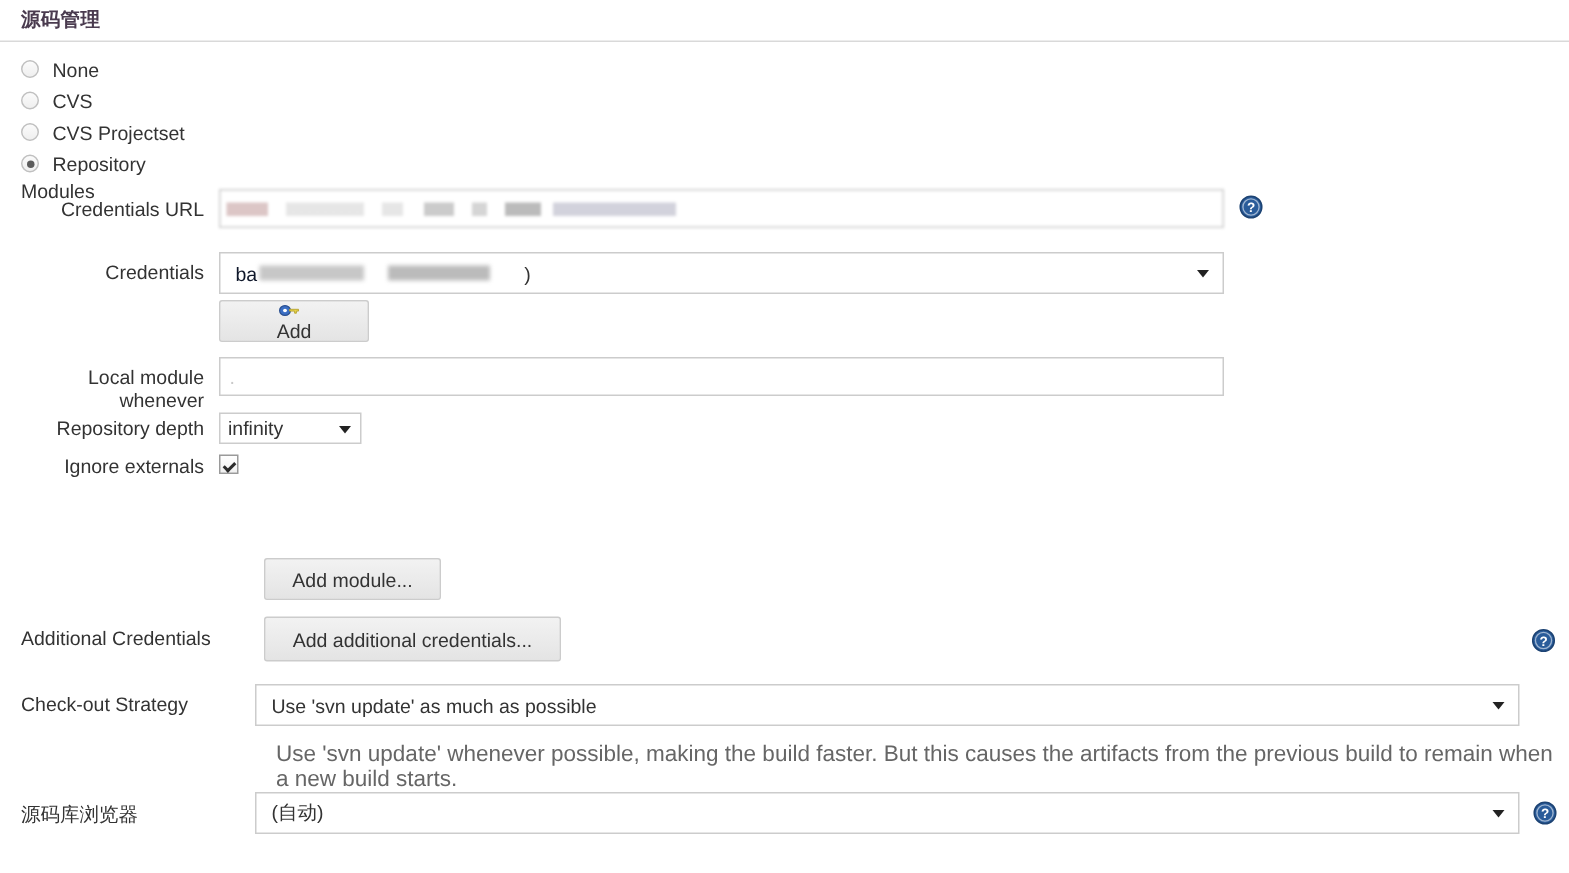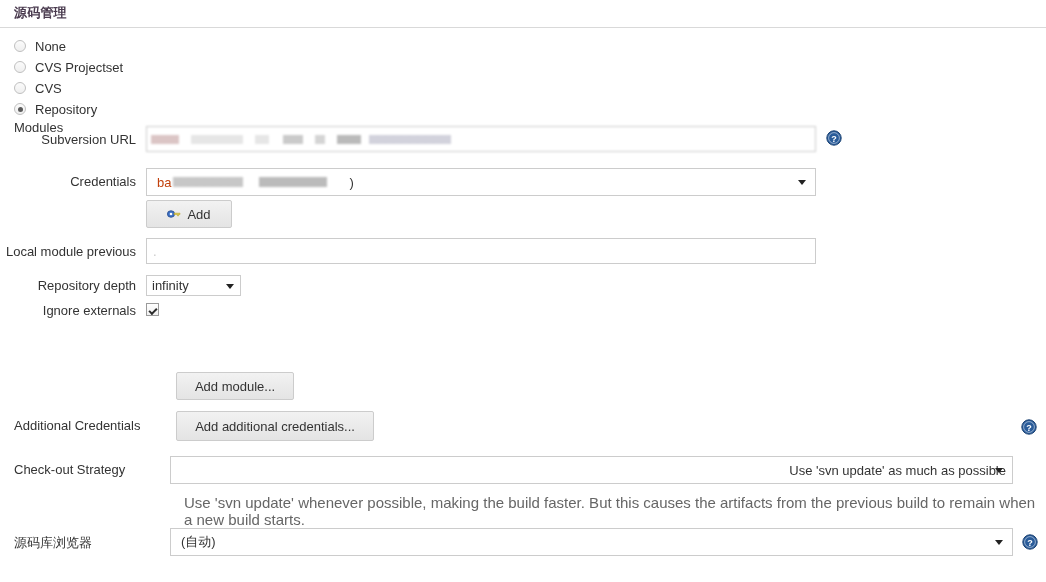--- a/index.html
+++ b/index.html
@@ -140,21 +140,21 @@
   .sel.small {
     height: 21px;
     padding: 0 4px 0 5px;
     font-size: 13px;
   }
   .sel.small .caret { right: 6px; }
   .cred-wrap {
     display: flex;
     align-items: center;
   }
-  .cred-pre { color: #c2410c; }
+  .cred-pre { color: #0f172a; }
   .cred-blur {
     display: inline-block;
     height: 10px;
     margin: 0 0 0 2px;
     background:
       linear-gradient(90deg,
         rgba(180,180,180,.75) 0 70px, rgba(255,255,255,0) 70px 86px,
         rgba(170,170,170,.8) 86px 154px, rgba(255,255,255,0) 154px 100%);
     filter: blur(1.3px);
     width: 178px;
@@ -224,36 +224,36 @@
 
 <div class="section-header">源码管理</div>
 
 <div class="radio-list">
   <div class="radio-row">
     <span class="radio"></span>
     <span class="radio-label">None</span>
   </div>
   <div class="radio-row">
     <span class="radio"></span>
-    <span class="radio-label">CVS Projectset</span>
+    <span class="radio-label">CVS</span>
   </div>
   <div class="radio-row">
     <span class="radio"></span>
-    <span class="radio-label">CVS</span>
+    <span class="radio-label">CVS Projectset</span>
   </div>
   <div class="radio-row">
     <span class="radio checked"></span>
     <span class="radio-label">Repository</span>
   </div>
 </div>
 
 <div style="position:absolute; left:14px; top:120px; font-size:13px;">Modules</div>
 
 <div class="row" style="left:0; top:126px; width:1046px;">
-  <div class="lbl-inner" style="padding-top:6px;">Subversion URL</div>
+  <div class="lbl-inner" style="padding-top:6px;">Credentials URL</div>
   <input class="txt blurred" style="width: 670px;" type="text" value="">
   <span class="help-icon" style="margin-left:10px; margin-top:4px;">
     <svg width="16" height="16" viewBox="0 0 16 16">
       <circle cx="8" cy="8" r="7.2" fill="#2a5c9a" stroke="#1d4373" stroke-width="1"></circle>
       <circle cx="8" cy="8" r="5.4" fill="none" stroke="#ffffff" stroke-width="0.9" opacity="0.55"></circle>
       <text x="8" y="11.6" font-family="Liberation Sans, sans-serif" font-size="9" font-weight="bold" fill="#ffffff" text-anchor="middle">?</text>
     </svg>
   </span>
 </div>
 
@@ -264,34 +264,34 @@
       <span class="cred-pre">ba</span>
       <span class="cred-blur"></span>
       <span class="cred-post">)</span>
     </span>
     <span class="caret"></span>
   </div>
 </div>
 
 <div class="row" style="left:0; top:200px;">
   <div class="lbl-inner"></div>
-  <div class="btn" style="width:86px;">
+  <div class="btn" style="width:100px;flex-direction:column;">
     <span class="key-icon">
       <svg width="14" height="12" viewBox="0 0 14 12">
         <ellipse cx="4" cy="6" rx="3.6" ry="3.3" fill="#3b6fc4" stroke="#2a4f8f" stroke-width="0.8"></ellipse>
         <ellipse cx="4" cy="6" rx="1.3" ry="1.2" fill="#ffffff"></ellipse>
         <path d="M7 5.2 L13 5.2 L13 6.4 L11.6 6.4 L11.6 7.8 L10.4 7.8 L10.4 6.4 L7 6.4 Z" fill="#e8d44a" stroke="#b5a12c" stroke-width="0.6"></path>
       </svg>
     </span>
     <span>Add</span>
   </div>
 </div>
 
 <div class="row" style="left:0; top:238px; width:1046px;">
-  <div class="lbl-inner" style="padding-top:6px;">Local module previous</div>
+  <div class="lbl-inner" style="padding-top:6px;">Local module whenever</div>
   <input class="txt" style="width: 670px; color: rgb(201, 201, 201);" type="text" value=".">
 </div>
 
 <div class="row" style="left:0; top:275px;">
   <div class="lbl-inner" style="padding-top:3px;">Repository depth</div>
   <div class="sel small" style="width:95px;">
     <span>infinity</span>
     <span class="caret"></span>
   </div>
 </div>
@@ -317,21 +317,21 @@
     <svg width="16" height="16" viewBox="0 0 16 16">
       <circle cx="8" cy="8" r="7.2" fill="#2a5c9a" stroke="#1d4373" stroke-width="1"></circle>
       <circle cx="8" cy="8" r="5.4" fill="none" stroke="#ffffff" stroke-width="0.9" opacity="0.55"></circle>
       <text x="8" y="11.6" font-family="Liberation Sans, sans-serif" font-size="9" font-weight="bold" fill="#ffffff" text-anchor="middle">?</text>
     </svg>
   </span>
 </div>
 
 <div class="row" style="left:0; top:456px; width:1046px;">
   <div class="lbl-left" style="padding-top:6px;">Check-out Strategy</div>
-  <div class="sel" style="width:843px; margin-left:10px;justify-content:flex-end;">
+  <div class="sel" style="width:843px; margin-left:10px;">
     <span>Use 'svn update' as much as possible</span>
     <span class="caret"></span>
   </div>
 </div>
 
 <div class="help-text" style="left:184px; top:494px;">Use 'svn update' whenever possible, making the build faster. But this causes the artifacts from the previous build to remain when a new build starts.</div>
 
 <div class="row" style="left:0; top:528px; width:1046px;">
   <div class="lbl-left" style="padding-top:6px;">源码库浏览器</div>
   <div class="sel" style="width:843px; margin-left:10px;">

